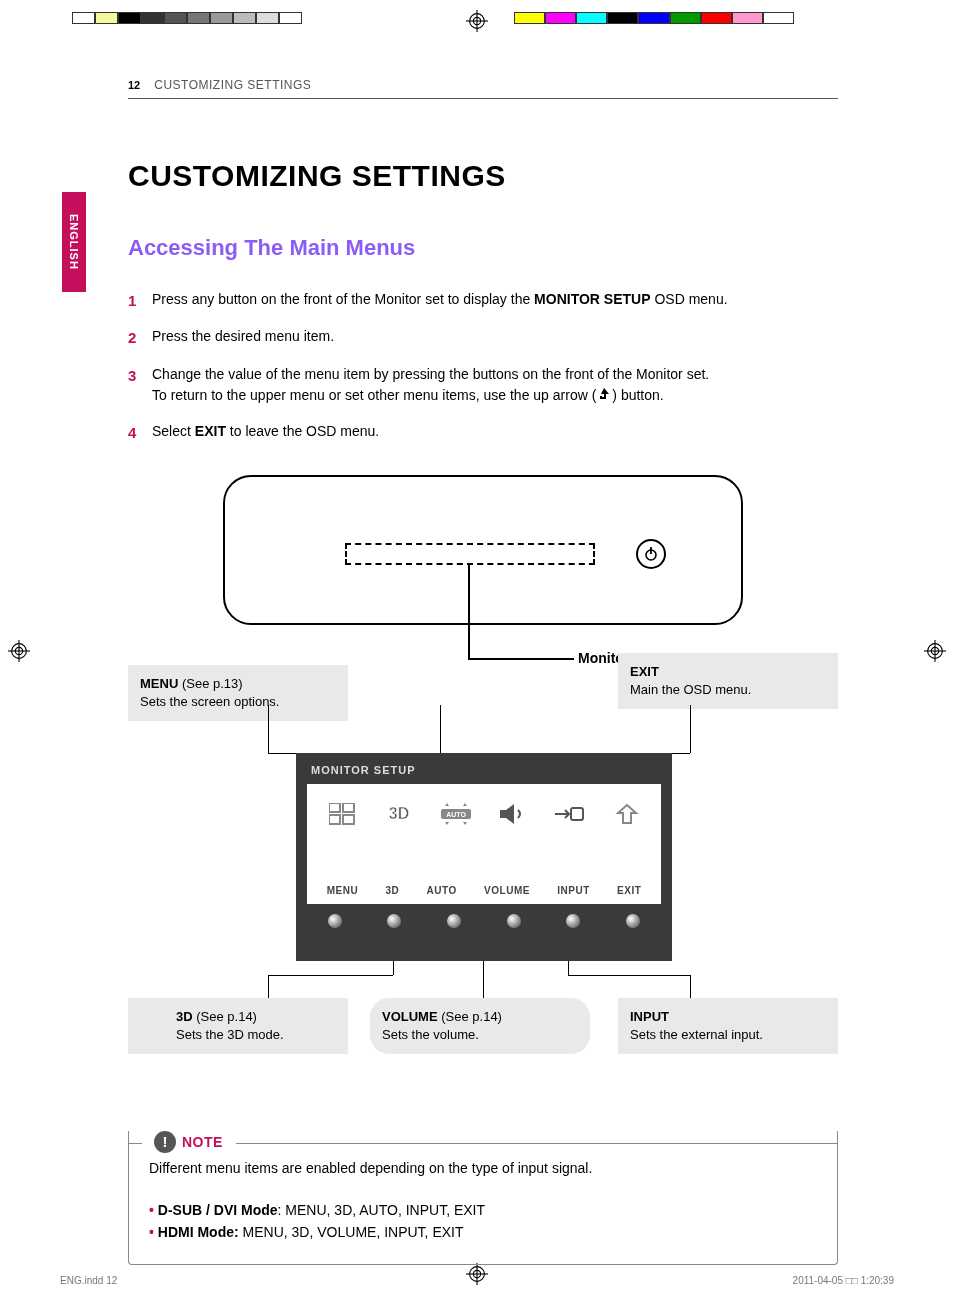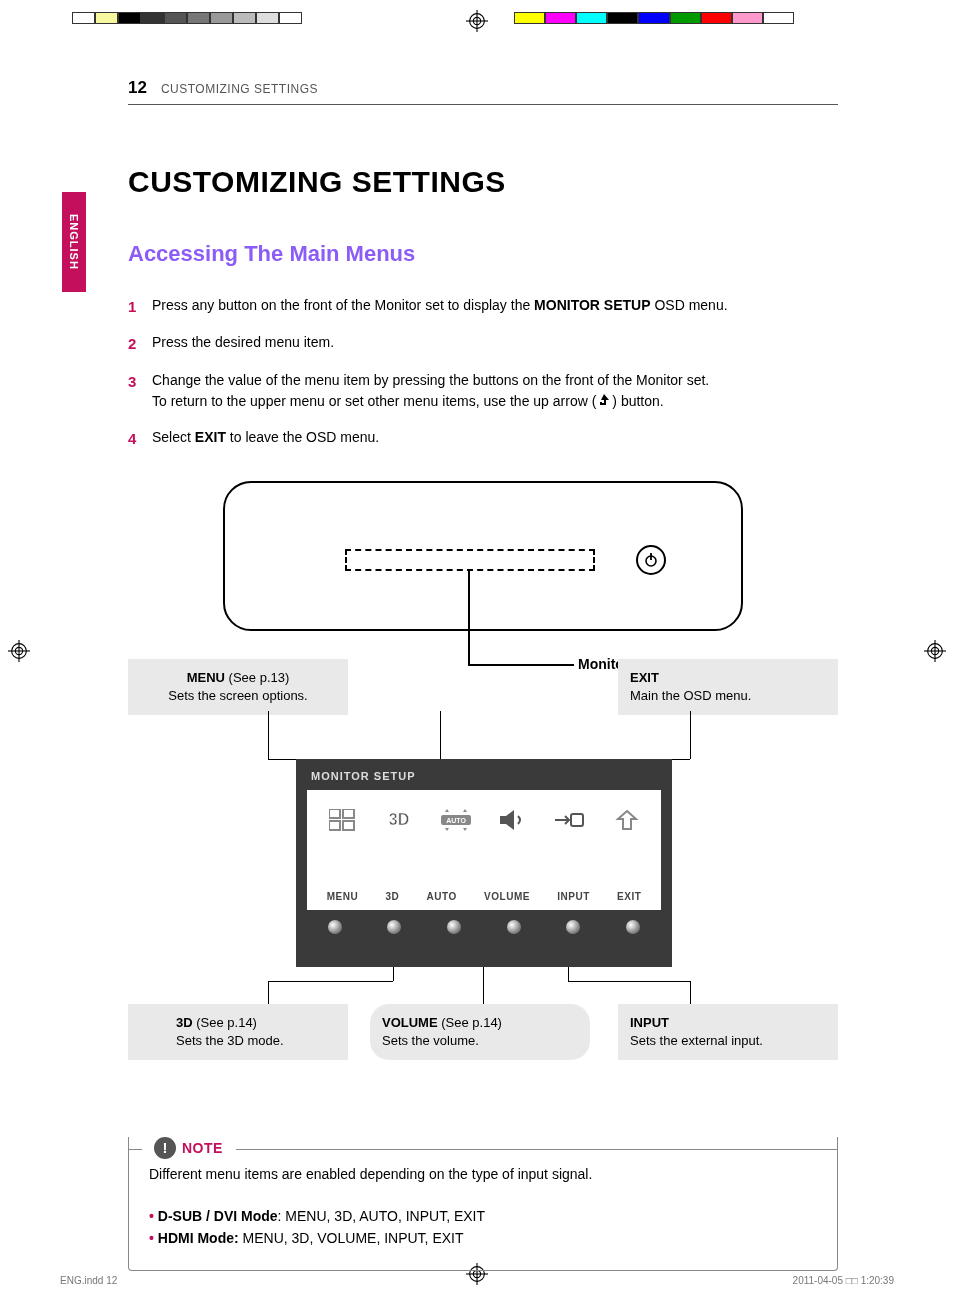--- a/index.html
+++ b/index.html
@@ -48,21 +48,21 @@
     top: 78px;
     width: 710px;
   }
   .running-head {
     border-bottom: 1px solid #555;
     padding-bottom: 6px;
     display: flex;
     align-items: baseline;
     gap: 14px;
   }
-  .running-head .pnum { font-weight: bold; font-size: 17px; }
+  .running-head .pnum { font-weight: bold; font-size: 11px; }
   .running-head .sec { font-size: 12px; letter-spacing: 0.5px; color: #555; }
 
   h1.title { font-size: 30px; font-weight: bold; margin-top: 60px; letter-spacing: 0.5px; }
   h2.subtitle { font-size: 22px; color: #8b5cf6; font-weight: bold; margin-top: 42px; }
 
   ol.steps { margin-top: 28px; list-style: none; }
   ol.steps li { display: flex; margin-bottom: 14px; line-height: 1.55; }
   ol.steps li .num { color: #c4105c; font-weight: bold; width: 24px; flex-shrink: 0; font-size: 15px; }
   ol.steps li .txt { flex: 1; }
   .bold { font-weight: bold; }
@@ -122,21 +122,21 @@
   .info-box {
     position: absolute;
     background: #e9e9e9;
     padding: 10px 12px;
     font-size: 13px;
     line-height: 1.4;
     width: 220px;
   }
   .info-box .ib-title { font-weight: bold; }
   .info-box .ib-ref { font-weight: normal; }
-  .ib-menu { left: 0; top: 0; text-align: center; }
+  .ib-menu { left: 0; top: 12px; }
   .ib-auto { left: 242px; top: 0; }
   .ib-exit { left: 490px; top: 0; }
   .ib-3d { left: 0; top: 345px; padding-left: 48px; }
   .ib-volume { left: 242px; top: 345px; border-radius: 19px; }
   .ib-input { left: 490px; top: 345px; }
 
   
   .conn { position: absolute; background: #000; }
 
   

